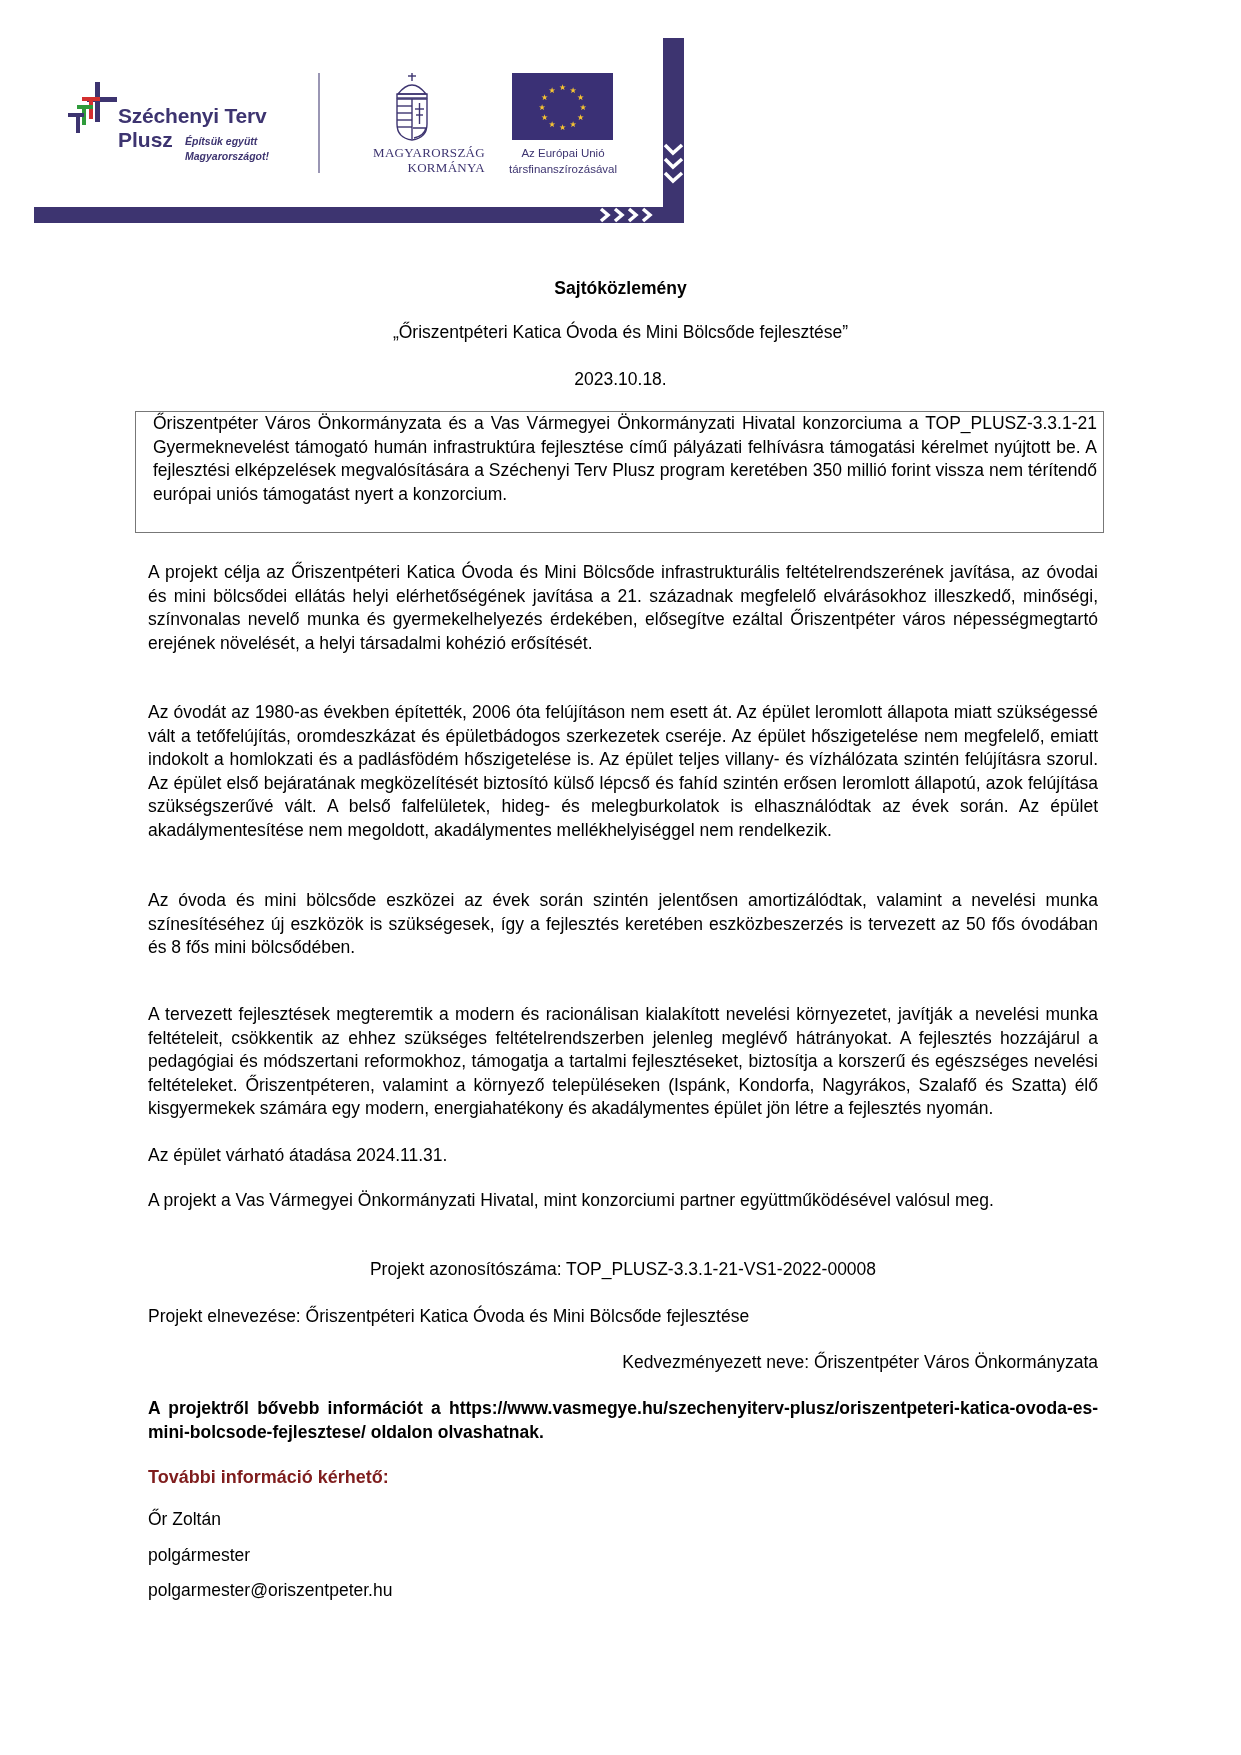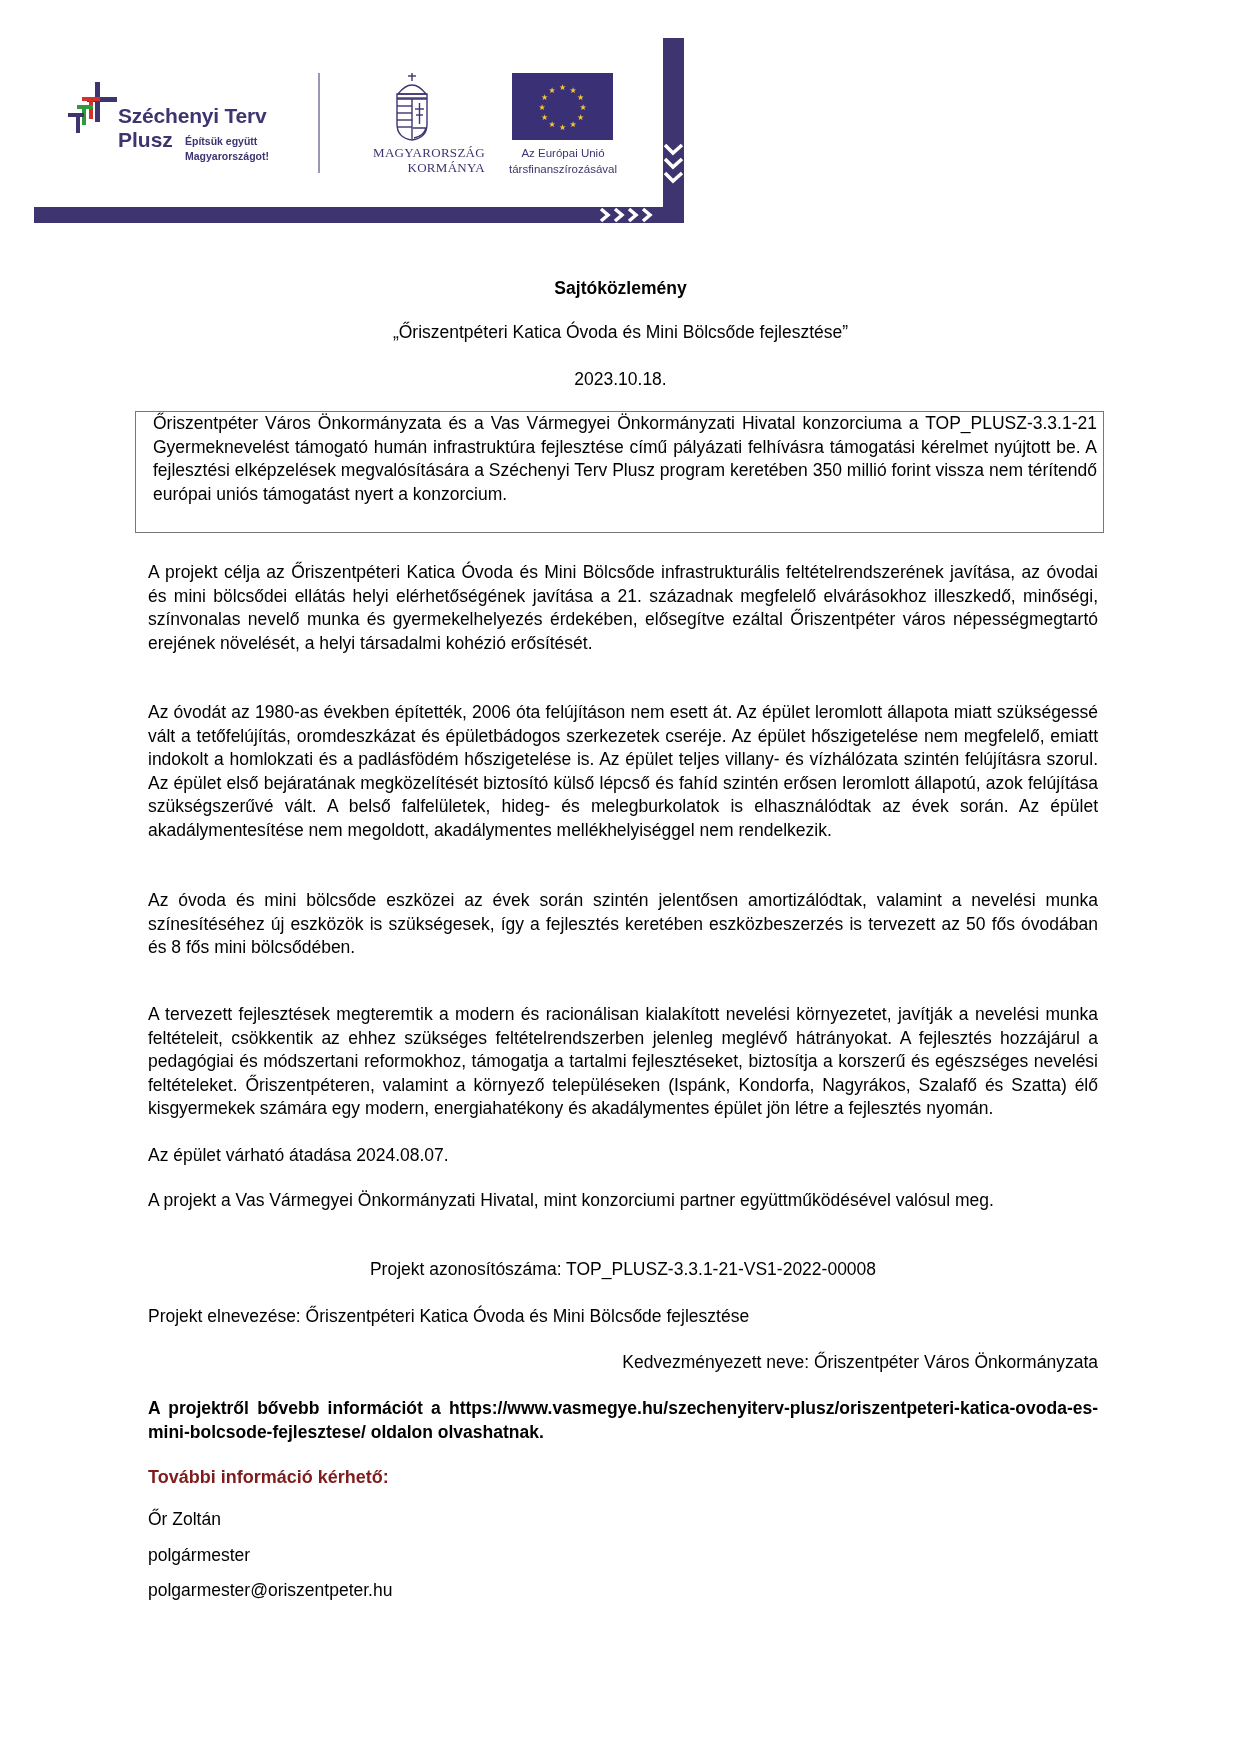--- a/index.html
+++ b/index.html
@@ -9,21 +9,21 @@
   
   .banner { position: absolute; left: 0; top: 0; width: 1241px; height: 230px; }
   .bar-bottom { position: absolute; left: 34px; top: 207px; width: 650px; height: 16px; background: #3d3470; }
   .bar-right { position: absolute; left: 663px; top: 38px; width: 21px; height: 185px; background: #3d3470; }
   .chev-h { position: absolute; top: 207px; height: 16px; }
   .chev-v { position: absolute; left: 663px; width: 21px; }
 
   .szt-logo { position: absolute; left: 65px; top: 80px; width: 55px; height: 55px; }
   .szt-title { position: absolute; left: 118px; top: 104px; font-weight: bold; font-size: 21px; color: #3d3470; letter-spacing: -0.2px; white-space: nowrap; }
   .szt-plusz { position: absolute; left: 118px; top: 128px; font-weight: bold; font-size: 21px; color: #3d3470; }
-  .szt-slogan { position: absolute; left: 185px; top: 134px; font-size: 10.5px; color: #3d3470; line-height: 15px; font-weight: bold; }
+  .szt-slogan { position: absolute; left: 185px; top: 134px; font-size: 10.5px; color: #3d3470; line-height: 15px; font-weight: bold; font-style: italic; }
 
   .divider-v { position: absolute; left: 318px; top: 73px; width: 2px; height: 100px; background: #9a96b4; }
 
   .crest { position: absolute; left: 388px; top: 72px; width: 48px; height: 70px; }
   .gov-name { position: absolute; left: 340px; top: 145px; width: 145px; text-align: right;
               font-family: "Liberation Serif", serif; color: #3d3470; font-size: 13px; line-height: 15px; letter-spacing: 0.3px; }
 
   .eu-flag { position: absolute; left: 512px; top: 73px; width: 101px; height: 67px; background: #3a3075; }
   .eu-text { position: absolute; left: 488px; top: 145px; width: 150px; text-align: center; color: #3d3470; font-size: 11.5px; line-height: 16px; }
 
@@ -149,21 +149,21 @@
 <div class="center date">2023.10.18.</div>
 
 <div class="summary-box">
   <p class="para">Őriszentpéter Város Önkormányzata és a Vas Vármegyei Önkormányzati Hivatal konzorciuma a TOP_PLUSZ-3.3.1-21 Gyermeknevelést támogató humán infrastruktúra fejlesztése című pályázati felhívásra támogatási kérelmet nyújtott be. A fejlesztési elképzelések megvalósítására a Széchenyi Terv Plusz program keretében 350 millió forint vissza nem térítendő európai uniós támogatást nyert a konzorcium.</p>
 </div>
 
 <p class="para p1">A projekt célja az Őriszentpéteri Katica Óvoda és Mini Bölcsőde infrastrukturális feltételrendszerének javítása, az óvodai és mini bölcsődei ellátás helyi elérhetőségének javítása a 21. századnak megfelelő elvárásokhoz illeszkedő, minőségi, színvonalas nevelő munka és gyermekelhelyezés érdekében, elősegítve ezáltal Őriszentpéter város népességmegtartó erejének növelését, a helyi társadalmi kohézió erősítését.</p>
 <p class="para p2">Az óvodát az 1980-as években építették, 2006 óta felújításon nem esett át. Az épület leromlott állapota miatt szükségessé vált a tetőfelújítás, oromdeszkázat és épületbádogos szerkezetek cseréje. Az épület hőszigetelése nem megfelelő, emiatt indokolt a homlokzati és a padlásfödém hőszigetelése is. Az épület teljes villany- és vízhálózata szintén felújításra szorul. Az épület első bejáratának megközelítését biztosító külső lépcső és fahíd szintén erősen leromlott állapotú, azok felújítása szükségszerűvé vált. A belső falfelületek, hideg- és melegburkolatok is elhasználódtak az évek során. Az épület akadálymentesítése nem megoldott, akadálymentes mellékhelyiséggel nem rendelkezik.</p>
 <p class="para p3">Az óvoda és mini bölcsőde eszközei az évek során szintén jelentősen amortizálódtak, valamint a nevelési munka színesítéséhez új eszközök is szükségesek, így a fejlesztés keretében eszközbeszerzés is tervezett az 50 fős óvodában és 8 fős mini bölcsődében.</p>
 <p class="para p4">A tervezett fejlesztések megteremtik a modern és racionálisan kialakított nevelési környezetet, javítják a nevelési munka feltételeit, csökkentik az ehhez szükséges feltételrendszerben jelenleg meglévő hátrányokat. A fejlesztés hozzájárul a pedagógiai és módszertani reformokhoz, támogatja a tartalmi fejlesztéseket, biztosítja a korszerű és egészséges nevelési feltételeket. Őriszentpéteren, valamint a környező településeken (Ispánk, Kondorfa, Nagyrákos, Szalafő és Szatta) élő kisgyermekek számára egy modern, energiahatékony és akadálymentes épület jön létre a fejlesztés nyomán.</p>
-<p class="para p5">Az épület várható átadása 2024.08.07.</p>
+<p class="para p5">Az épület várható átadása 2024.11.31.</p>
 <p class="para p6">A projekt a Vas Vármegyei Önkormányzati Hivatal, mint konzorciumi partner együttműködésével valósul meg.</p>
 <p class="para p7">Projekt azonosítószáma: TOP_PLUSZ-3.3.1-21-VS1-2022-00008</p>
 <p class="para p8">Projekt elnevezése: Őriszentpéteri Katica Óvoda és Mini Bölcsőde fejlesztése</p>
 <p class="para p9">Kedvezményezett neve: Őriszentpéter Város Önkormányzata</p>
 <p class="para p10">A projektről bővebb információt a https://www.vasmegye.hu/szechenyiterv-plusz/oriszentpeteri-katica-ovoda-es-mini-bolcsode-fejlesztese/ oldalon olvashatnak.</p>
 
 <div class="more-info">További információ kérhető:</div>
 <div class="contact c1">Őr Zoltán</div>
 <div class="contact c2">polgármester</div>
 <div class="contact c3">polgarmester@oriszentpeter.hu</div>

